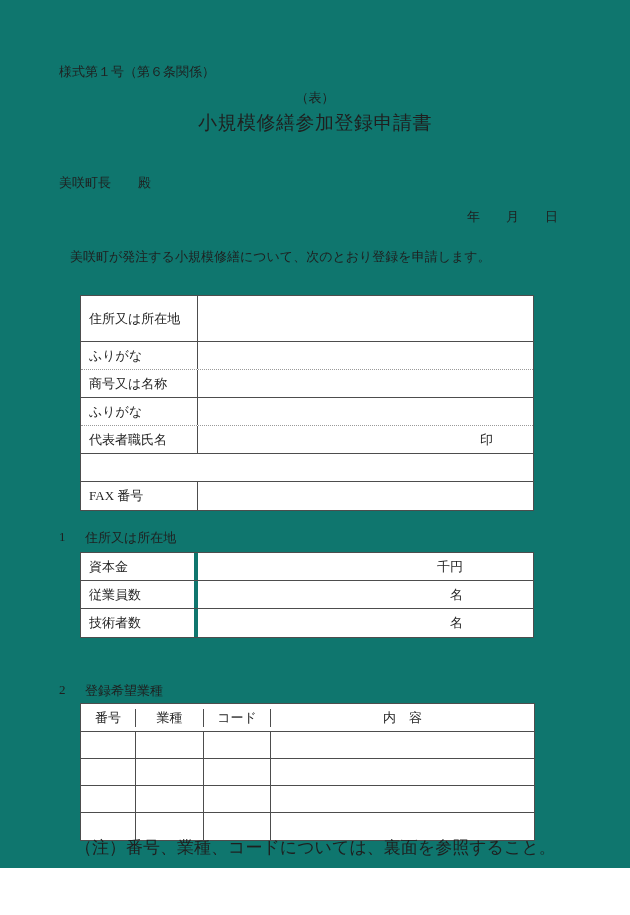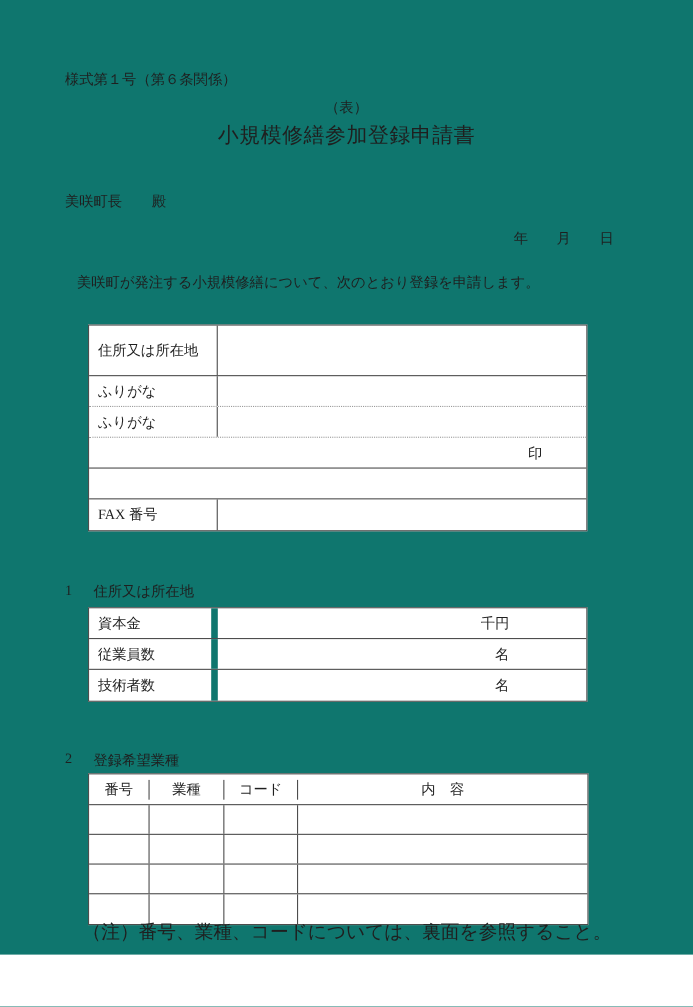--- a/index.html
+++ b/index.html
@@ -100,21 +100,21 @@
     flex: 1;
     justify-content: flex-end;
     padding-right: 40px;
   }
   
   .t2 { top: 552px; width: 454px; }
   .t2 .row { height: 28px; }
   .t2 .label-cell {
     width: 117px;
     flex: none;
-    border-right: 6px solid #0f766e;
+    border-right: 4px solid #0f766e;
     padding-left: 8px;
   }
   .t2 .unit-cell {
     flex: 1;
     justify-content: flex-end;
     padding-right: 70px;
   }
   
   .t3 { top: 703px; width: 455px; }
   .t3 .row { height: 27px; }
@@ -168,25 +168,30 @@
 
   <div class="tbl t1">
     <div class="row tall">
       <div class="cell label-cell">住所又は所在地</div>
       <div class="cell value-cell"></div>
     </div>
     <div class="row dotted">
       <div class="cell label-cell">ふりがな</div>
       <div class="cell value-cell"></div>
     </div>
+    <div class="row">
+      <div class="cell label-cell">商号又は名称</div>
+      <div class="cell value-cell"></div>
+    </div>
     <div class="row dotted">
       <div class="cell label-cell">ふりがな</div>
       <div class="cell value-cell"></div>
     </div>
     <div class="row">
+      <div class="cell label-cell">代表者職氏名</div>
       <div class="cell value-cell">
         <span>印</span>
       </div>
     </div>
     <div class="row">
       <div class="cell value-cell"></div>
     </div>
     <div class="row">
       <div class="cell label-cell">FAX 番号</div>
       <div class="cell value-cell"></div>

